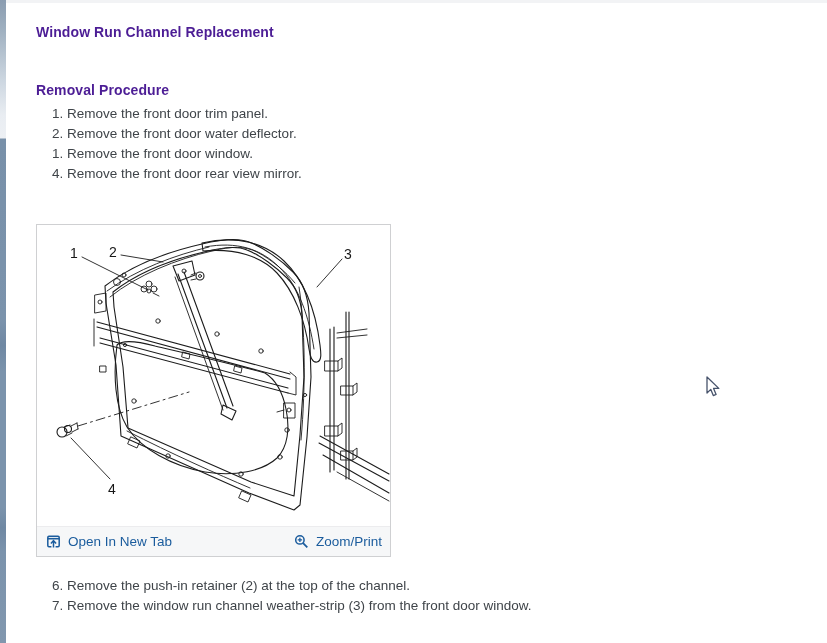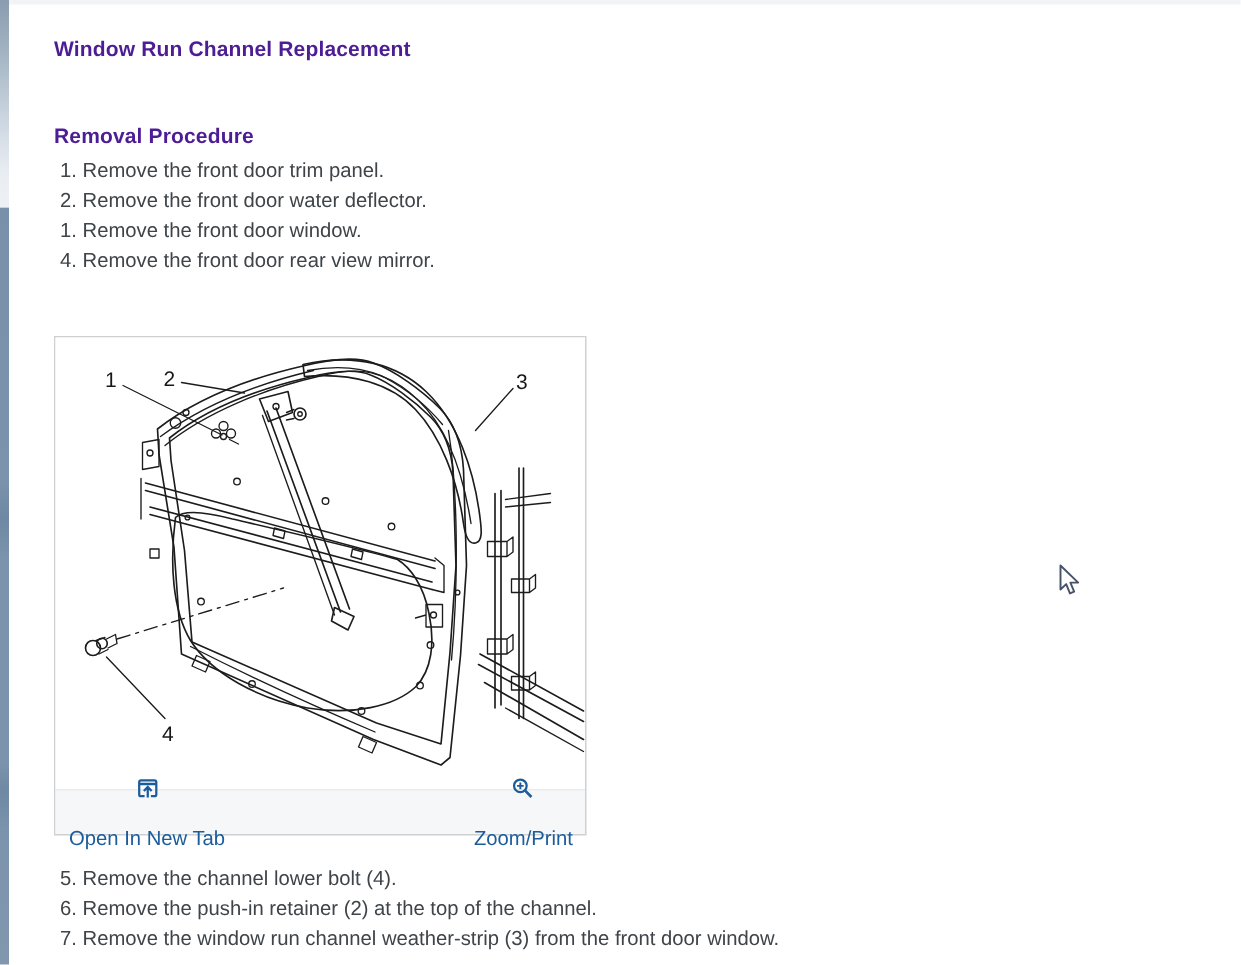--- a/index.html
+++ b/index.html
@@ -15,36 +15,36 @@
       #7b93ac 508px,#6f88a3 528px,#7b93ac 552px,#8197ae 643px);
   }
   .topline{position:absolute;left:6px;top:0;width:821px;height:3px;background:#f2f3f5;}
   .heading{
     position:absolute;left:36px;font-size:14px;font-weight:bold;color:#4c1d95;
     letter-spacing:.1px;white-space:nowrap;
   }
   #page-title{top:24px;}
   #section-title{top:82px;}
   .steps{position:absolute;left:40px;font-size:13.5px;color:#3f4449;}
-  .steps .step{line-height:20px;white-space:nowrap;}
+  .steps .step{line-height:20px;white-space:nowrap;margin-left:12px;}
   #steps-top{top:104px;}
   #steps-bottom{top:576px;}
   .figure{
     position:absolute;left:36px;top:224px;width:353px;
     border:1px solid #cfd0d2;background:#fff;
   }
   .figure .drawing{display:block;width:353px;height:301px;background:#fff;}
   .figure-bar{
     height:30px;background:#f6f7f8;border-top:1px solid #ececee;
     display:flex;align-items:center;justify-content:space-between;
     padding:0 8px 0 9px;box-sizing:border-box;
   }
   .fig-link{
-    display:flex;align-items:center;gap:18px;color:#1b5c9d;
-    font-size:13.5px;cursor:pointer;text-decoration:none;white-space:nowrap;flex-direction:column;
+    display:flex;align-items:center;gap:7px;color:#1b5c9d;
+    font-size:13.5px;cursor:pointer;text-decoration:none;white-space:nowrap;
   }
   .fig-link svg{flex:0 0 auto;}
   .cursor{position:absolute;left:706px;top:376px;pointer-events:none;}
   
   .dwg{stroke:#1c1c1c;stroke-width:1.1;fill:none;stroke-linecap:round;stroke-linejoin:round;}
   .dwg-thin{stroke:#1c1c1c;stroke-width:0.9;fill:none;stroke-linecap:round;stroke-linejoin:round;}
   .callout{font-family:"Liberation Sans",sans-serif;font-size:14px;fill:#161616;}
 </style>
 </head>
 <body>
@@ -161,20 +161,19 @@
         <circle cx="5.9" cy="5.9" r="4.2" fill="none" stroke="#1b5c9d" stroke-width="1.5"></circle>
         <path d="M 3.7,5.9 H 8.1 M 5.9,3.7 V 8.1" stroke="#1b5c9d" stroke-width="1.3" fill="none"></path>
         <path d="M 9.1,9.1 L 13.3,13.3" stroke="#1b5c9d" stroke-width="1.8" fill="none"></path>
       </svg>
       <span>Zoom/Print</span>
     </a>
   </div>
 </div>
 
 <div id="steps-bottom" class="steps">
-  <div class="step">5. Remove the channel lower bolt (4).</div>
   <div class="step">6. Remove the push-in retainer (2) at the top of the channel.</div>
   <div class="step">7. Remove the window run channel weather-strip (3) from the front door window.</div>
 </div>
 
 <svg class="cursor" width="16" height="22" viewBox="0 0 16 22">
   <path d="M 1,1 L 1,17 L 4.8,13.4 L 7.3,19.6 L 10.1,18.4 L 7.6,12.4 L 12.8,12.4 Z" fill="#ffffff" stroke="#47536b" stroke-width="1.3" stroke-linejoin="round"></path>
 </svg>
 
 </body></html>

